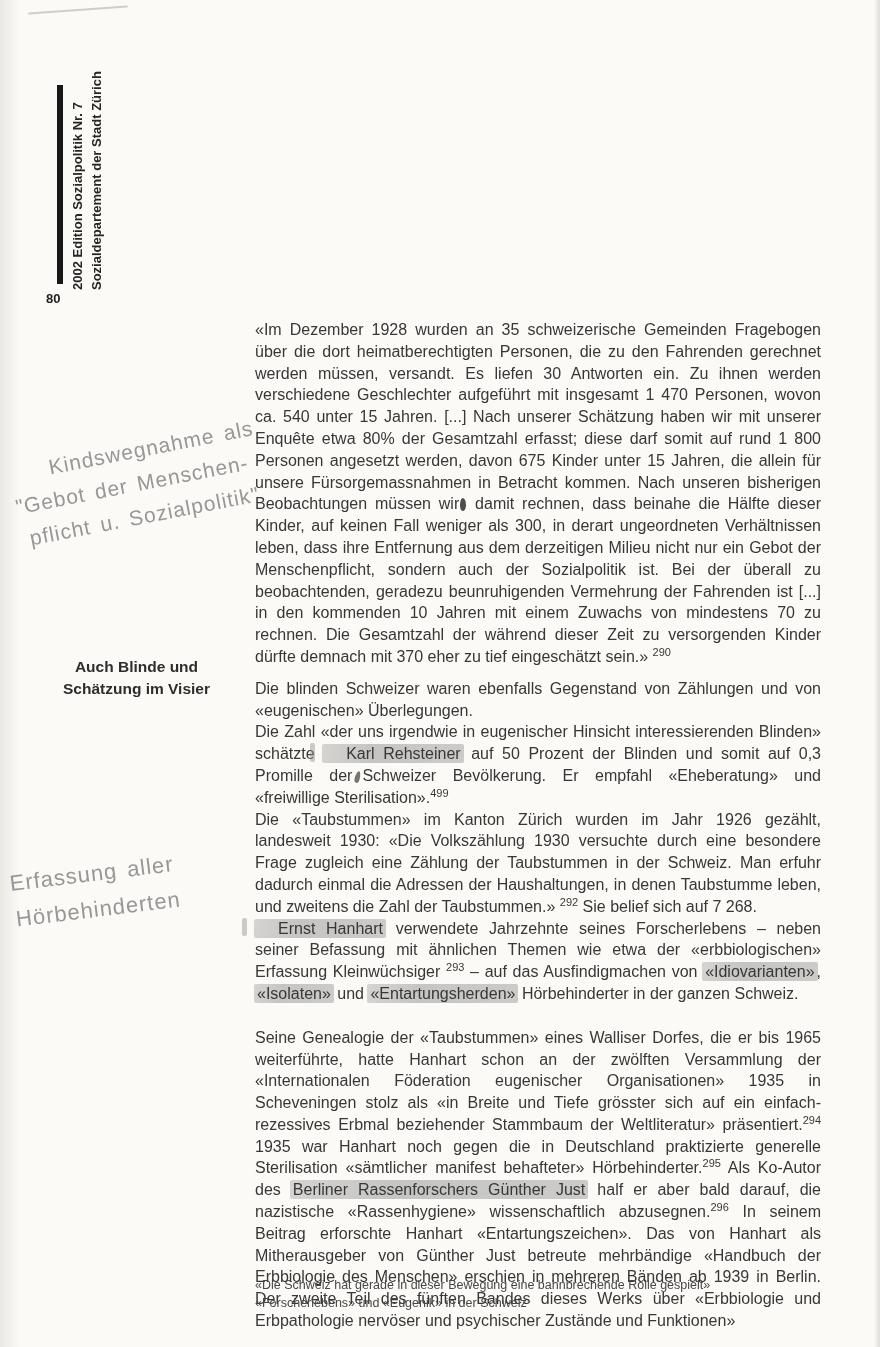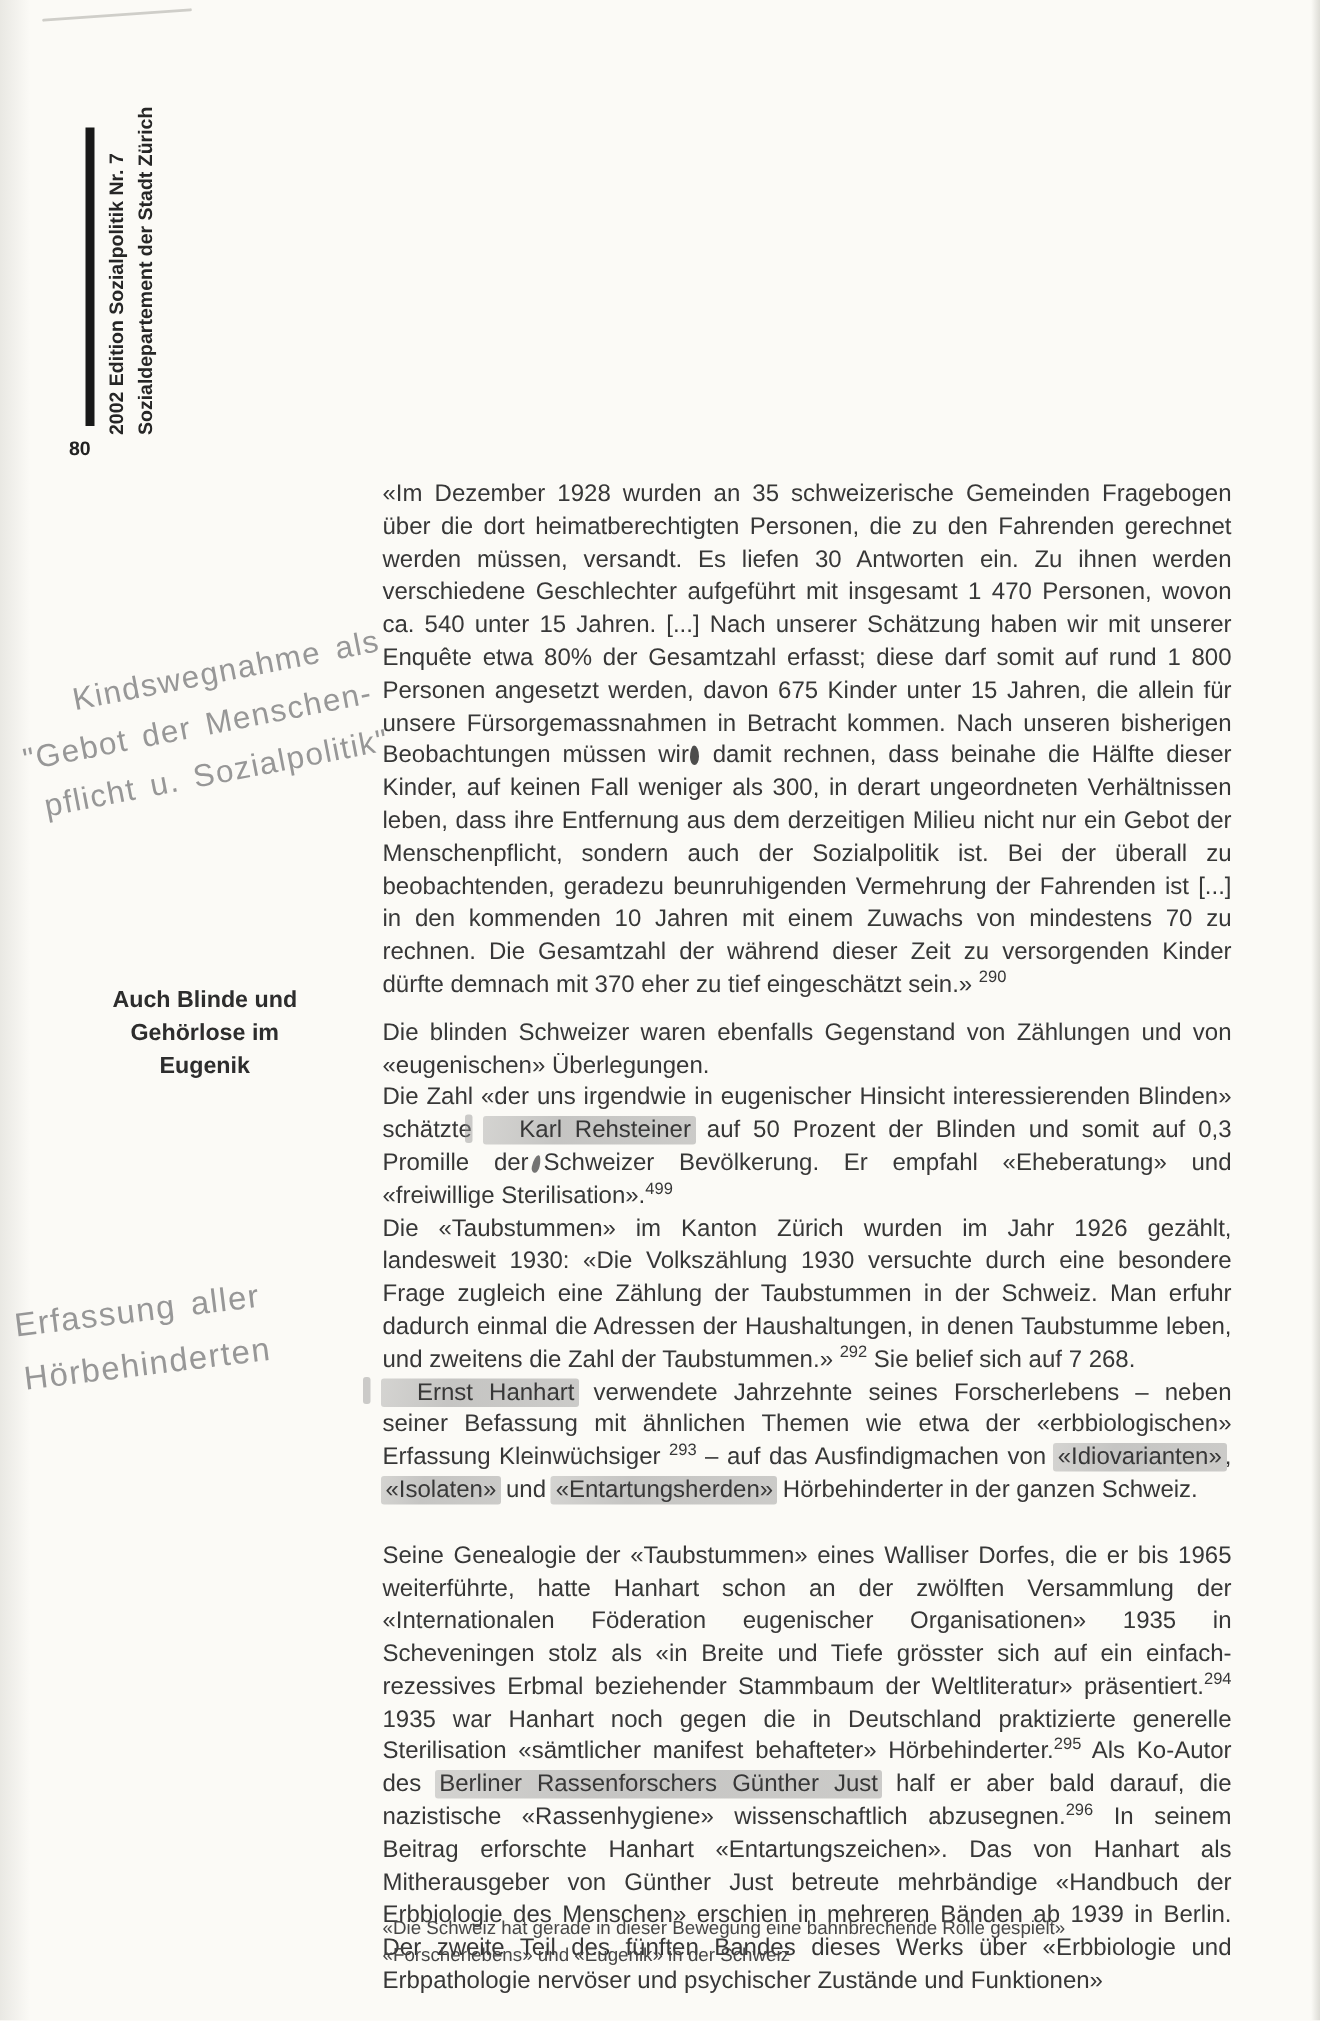--- a/index.html
+++ b/index.html
@@ -91,21 +91,21 @@
     <div class="hw-line">pflicht u. Sozialpolitik"</div>
   </div>
 
   <div class="handwriting hand-2">
     <div class="hw-line">Erfassung aller</div>
     <div class="hw-line">Hörbehinderten</div>
   </div>
 
   <div class="margin-heading">
     <div>Auch Blinde und</div>
-    <div>Gehörlose im Eugenik</div>
+    <div>Schätzung im Visier</div>
   </div>
 
   <div class="body-col">
     <p class="para"><span>«Im Dezember 1928 wurden an 35 schweizerische Gemeinden Fragebogen über die dort heimatberechtigten Personen, die zu den Fahrenden gerechnet werden müssen, versandt. Es liefen 30 Antworten ein. Zu ihnen werden verschiedene Geschlechter aufgeführt mit insgesamt 1&nbsp;470 Personen, wovon ca. 540 unter 15 Jahren. [...] Nach unserer Schätzung haben wir mit unserer Enquête etwa 80% der Gesamtzahl erfasst; diese darf somit auf rund 1&nbsp;800 Personen angesetzt werden, davon 675 Kinder unter 15 Jahren, die allein für unsere Fürsorgemassnahmen in Betracht kommen. Nach unseren bisherigen Beobachtungen müssen wir</span><span class="blot"></span><span> damit rechnen, dass beinahe die Hälfte dieser Kinder, auf keinen Fall weniger als 300, in derart ungeordneten Verhältnissen leben, dass ihre Entfernung aus dem derzeitigen Milieu nicht nur ein Gebot der Menschenpflicht, sondern auch der Sozialpolitik ist. Bei der überall zu beobachtenden, geradezu beunruhigenden Vermehrung der Fahrenden ist [...] in den kommenden 10 Jahren mit einem Zuwachs von mindestens 70 zu rechnen. Die Gesamtzahl der während dieser Zeit zu versorgenden Kinder dürfte demnach mit 370 eher zu tief eingeschätzt sein.» </span><sup class="fn">290</sup></p>
     <p class="para gap-small"><span>Die blinden Schweizer waren ebenfalls Gegenstand von Zählungen und von «eugenischen» Überlegungen.</span></p>
     <p class="para"><span>Die Zahl «der uns irgendwie in eugenischer Hinsicht interessierenden Blinden» schätzte </span><span class="hl tick">Karl Rehsteiner</span><span> auf 50 Prozent der Blinden und somit auf 0,3 Promille der</span><span class="smudge"></span><span>Schweizer Bevölkerung. Er empfahl «Eheberatung» und «freiwillige Sterilisation».</span><sup class="fn">499</sup></p>
     <p class="para"><span>Die «Taubstummen» im Kanton Zürich wurden im Jahr 1926 gezählt, landesweit 1930: «Die Volkszählung 1930 versuchte durch eine besondere Frage zugleich eine Zählung der Taubstummen in der Schweiz. Man erfuhr dadurch einmal die Adressen der Haushaltungen, in denen Taubstumme leben, und zweitens die Zahl der Taubstummen.» </span><sup class="fn">292</sup><span> Sie belief sich auf 7&nbsp;268.</span></p>
     <p class="para"><span class="hl tick">Ernst Hanhart</span><span> verwendete Jahrzehnte seines Forscherlebens – neben seiner Befassung mit ähnlichen Themen wie etwa der «erbbiologischen» Erfassung Kleinwüchsiger </span><sup class="fn">293</sup><span> – auf das Ausfindigmachen von </span><span class="hl">«Idiovarianten»</span><span>, </span><span class="hl">«Isolaten»</span><span> und </span><span class="hl">«Entartungsherden»</span><span> Hörbehinderter in der ganzen Schweiz.</span></p>
     <p class="para gap-large"><span>Seine Genealogie der «Taubstummen» eines Walliser Dorfes, die er bis 1965 weiterführte, hatte Hanhart schon an der zwölften Versammlung der «Internationalen Föderation eugenischer Organisationen» 1935 in Scheveningen stolz als «in Breite und Tiefe grösster sich auf ein einfach-rezessives Erbmal beziehender Stammbaum der Weltliteratur» präsentiert.</span><sup class="fn">294</sup><span> 1935 war Hanhart noch gegen die in Deutschland praktizierte generelle Sterilisation «sämtlicher manifest behafteter» Hörbehinderter.</span><sup class="fn">295</sup><span> Als Ko-Autor des </span><span class="hl">Berliner Rassenforschers Günther Just</span><span> half er aber bald darauf, die nazistische «Rassenhygiene» wissenschaftlich abzusegnen.</span><sup class="fn">296</sup><span> In seinem Beitrag erforschte Hanhart «Entartungszeichen». Das von Hanhart als Mitherausgeber von Günther Just betreute mehrbändige «Handbuch der Erbbiologie des Menschen» erschien in mehreren Bänden ab 1939 in Berlin. Der zweite Teil des fünften Bandes dieses Werks über «Erbbiologie und Erbpathologie nervöser und psychischer Zustände und Funktionen»</span></p>
   </div>

